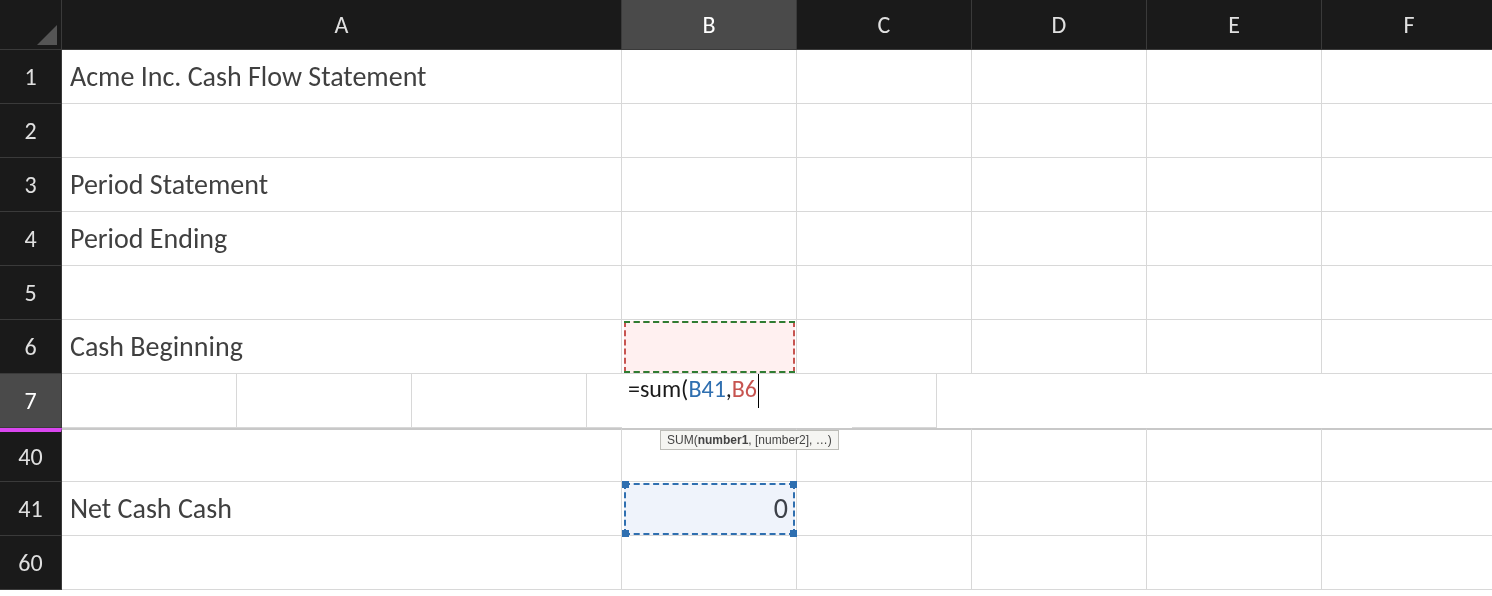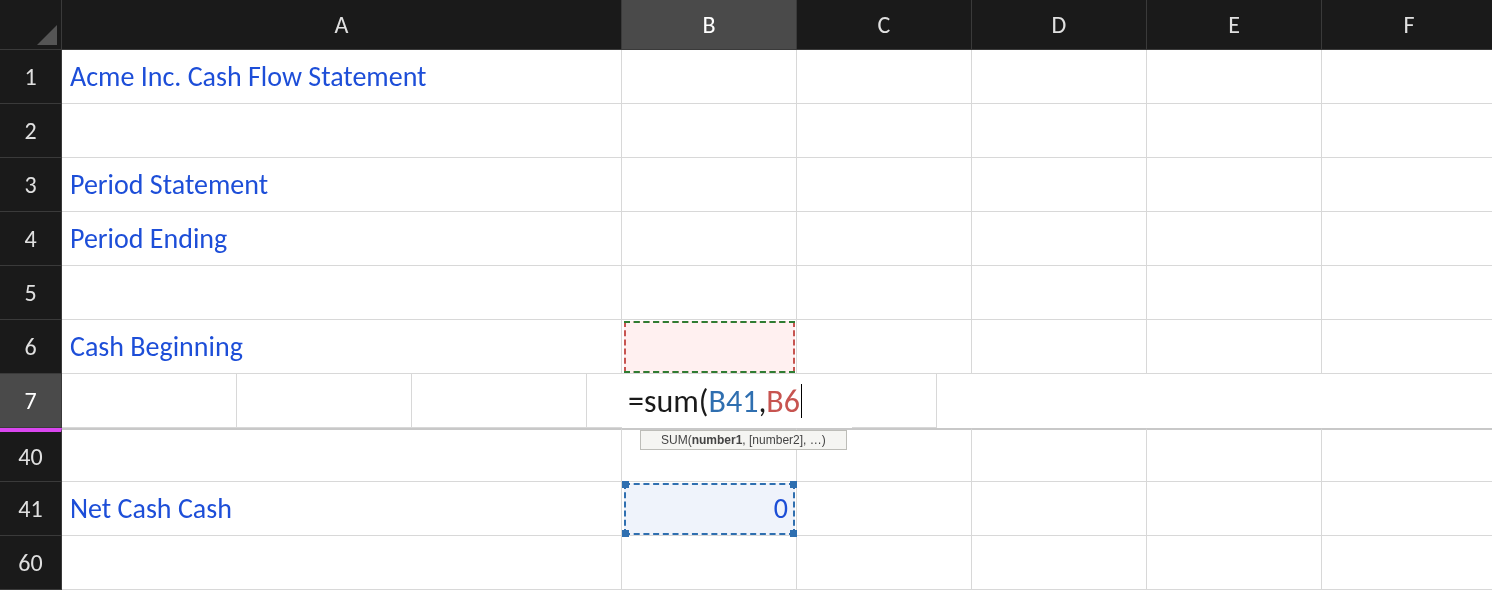--- a/index.html
+++ b/index.html
@@ -82,21 +82,21 @@
     top: 50px;
   }
   .grid-row {
     display: flex;
   }
   .grid-cell {
     background: #fff;
     border-right: 1px solid #d8d8d8;
     border-bottom: 1px solid #d8d8d8;
     font-size: 28px;
-    color: #1d4ed8;
+    color: #404040;
     padding: 14px 8px;
     display: flex;
     align-items: center;
     position: relative;
     overflow: visible;
     white-space: nowrap;
   }
   .grid-cell.right { justify-content: flex-end; }
   .grid-row.post-break .grid-cell { border-top: 2px solid #c8c8c8; }
 
@@ -141,23 +141,22 @@
   .ref-blue .tl{top:-4px;left:-4px;}
   .ref-blue .tr{top:-4px;right:-4px;}
   .ref-blue .bl{bottom:-4px;left:-4px;}
   .ref-blue .br{bottom:-4px;right:-4px;}
 
   
   .formula-cell {
     position: absolute;
     z-index: 10;
     background: #fff;
-    font-size: 32px;
-    display: flex;
-    align-items: center;
+    font-size: 24px;
+    display: flex;
     padding: 0 6px;
     white-space: nowrap;
   }
   .formula-cell .cursor {
     display:inline-block;
     width:1px;
     height:34px;
     background:#000;
     margin-left:1px;
     vertical-align:middle;
@@ -166,23 +165,24 @@
   .tok-blue { color:#2f6fb0; }
   .tok-red { color:#c75450; }
 
   .tooltip {
     position:absolute;
     z-index:20;
     background:#f5f5f2;
     border:1px solid #bdbdb8;
     font-size:12px;
     color:#444;
-    padding:2px 20px;
+    padding:2px 6px;
     font-family:"Segoe UI",Arial,sans-serif;
     white-space:nowrap;
+    margin-left:20px;
   }
   .tooltip b { font-weight:700; }
 </style>
 </head>
 <body>
 
 <div class="sheet">
 
   <div class="corner">
     <svg width="20" height="20" viewBox="0 0 20 20">

